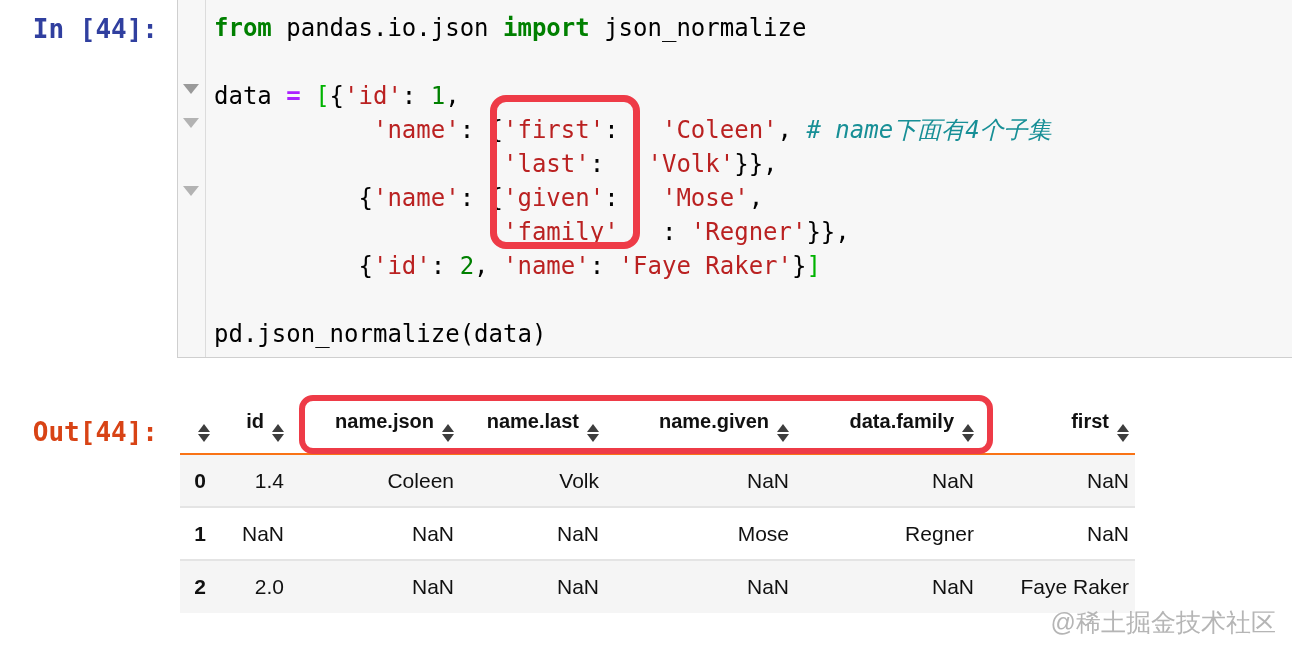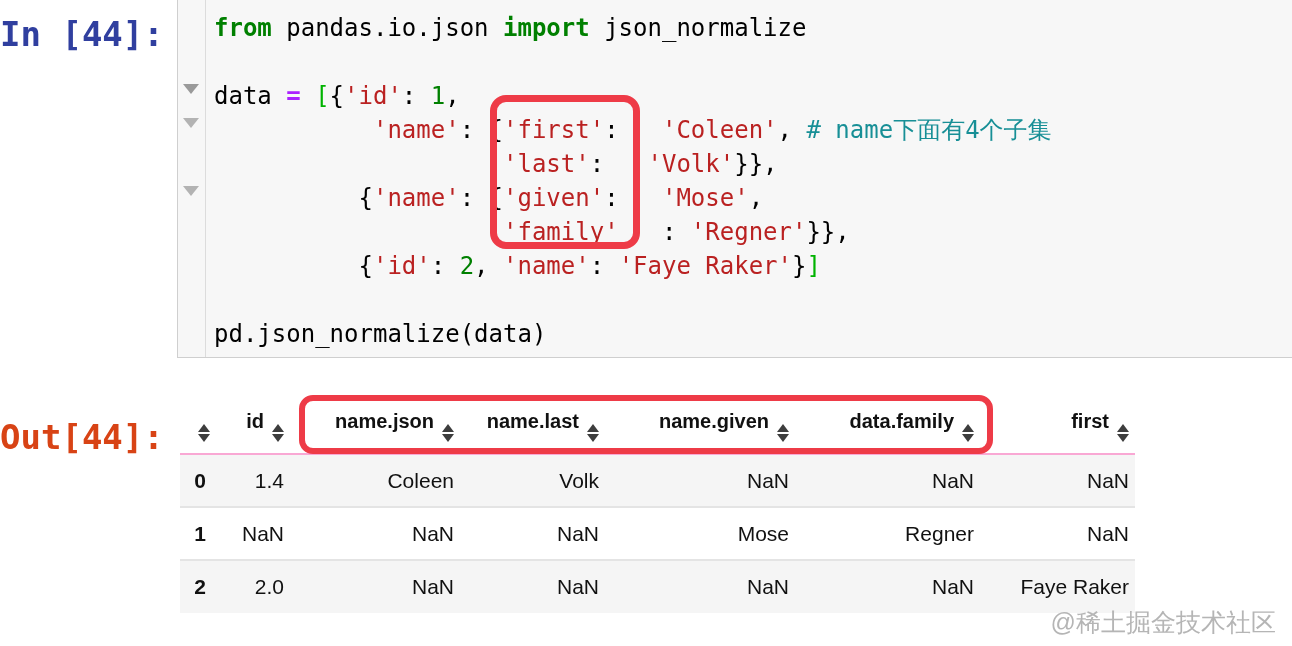--- a/index.html
+++ b/index.html
@@ -2,21 +2,21 @@
 <html><head>
 <meta charset="utf-8">
 <style>
   html,body{margin:0;padding:0;background:#fff;}
   .screen{position:relative;width:1292px;height:646px;background:#ffffff;overflow:hidden;
           font-family:"Liberation Sans",sans-serif;}
 
   
   .prompt{position:absolute;left:0;width:158px;text-align:right;
           font-family:"DejaVu Sans Mono","Liberation Mono",monospace;
-          font-size:34px;font-weight:bold;white-space:nowrap;}
+          font-size:26px;font-weight:bold;white-space:nowrap;}
   .in-prompt{top:14px;color:#303F9F;}
   .out-prompt{top:377px;color:#D84315;margin-top:40px;}
 
   
   .cell{position:absolute;left:177px;top:0;width:1261px;height:358px;
         background:#f7f7f7;border:1px solid #cfcfcf;border-top:none;box-sizing:border-box;}
   .gutter{position:absolute;left:0;top:0;bottom:0;width:27px;border-right:1px solid #dcdcdc;}
   .fold{position:absolute;left:5px;width:0;height:0;
         border-left:8px solid transparent;border-right:8px solid transparent;
         border-top:10px solid #9a9a9a;}
@@ -24,37 +24,37 @@
   .f2{top:118px;border-top-color:#b3b3b3;}
   .f3{top:186px;border-top-color:#b3b3b3;}
   .code{position:absolute;left:28px;top:0;right:0;margin:0;padding:11px 0 0 8px;
         font-family:"DejaVu Sans Mono","Liberation Mono",monospace;
         font-size:24px;line-height:34px;color:#000;}
   .cline{white-space:pre;height:34px;}
   .tok-kw{color:#008000;font-weight:bold;}
   .tok-str{color:#BA2121;}
   .tok-num{color:#008000;}
   .tok-op{color:#AA22FF;font-weight:bold;}
-  .tok-com{color:#178F96;}
+  .tok-com{color:#178F96;font-style:italic;}
   .tok-mb{color:#00B300;}
 
   
   .df-wrap{position:absolute;left:180px;top:398px;}
   table.df{border-collapse:collapse;table-layout:fixed;}
   table.df col:nth-child(1){width:40px;}
   table.df col:nth-child(2){width:70px;}
   table.df col:nth-child(3){width:170px;}
   table.df col:nth-child(4){width:145px;}
   table.df col:nth-child(5){width:190px;}
   table.df col:nth-child(6){width:185px;}
   table.df col:nth-child(7){width:155px;}
   table.df thead th{height:55px;font-size:20px;font-weight:bold;color:#111;
         text-align:right;padding:0 6px 0 0;white-space:nowrap;}
   table.df thead th:first-child{text-align:center;padding:0;}
-  table.df thead tr{border-bottom:2px solid #f9a8d4;}
+  table.df thead tr{border-bottom:2px solid #f97316;}
   table.df tbody tr{height:53px;border-bottom:2px solid #e4e4e4;}
   table.df tbody tr:last-child{border-bottom:none;}
   table.df tbody tr:nth-child(odd){background:#f5f5f5;}
   table.df tbody th.ridx{font-size:21px;font-weight:bold;color:#111;text-align:center;}
   table.df td{font-size:21px;color:#111;text-align:right;padding:0 6px 0 0;white-space:nowrap;}
   .sort{display:inline-flex;flex-direction:column;align-items:center;
         margin-left:8px;vertical-align:-4px;}
   .sort i{display:block;width:0;height:0;border-left:6px solid transparent;
         border-right:6px solid transparent;}
   .sort .t-up{border-bottom:8px solid #3d3d3d;margin-bottom:2px;}

